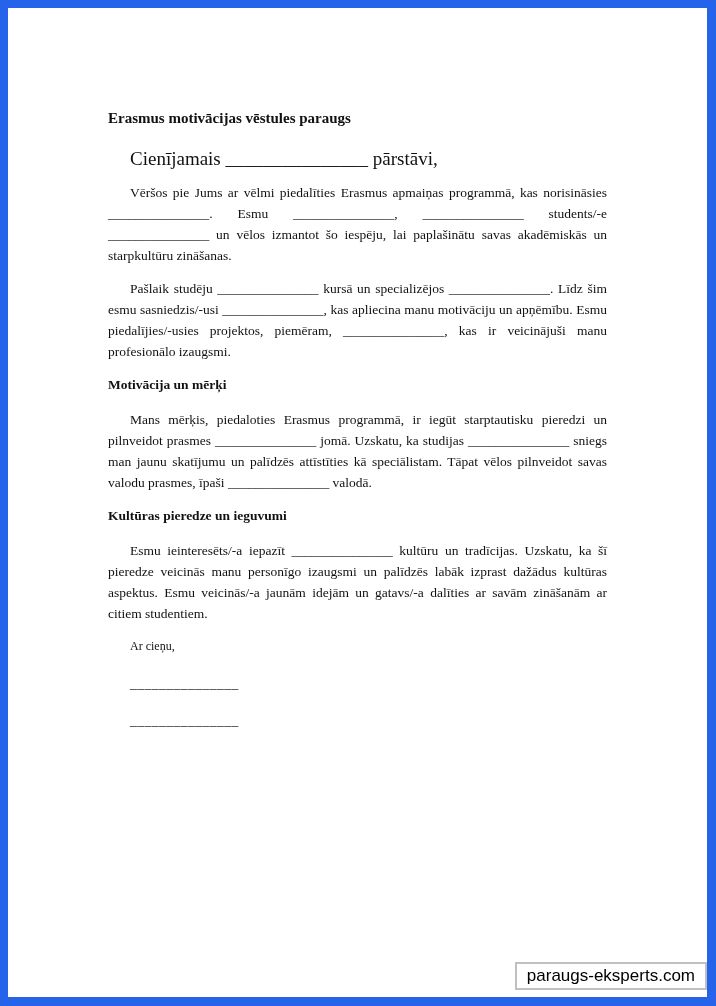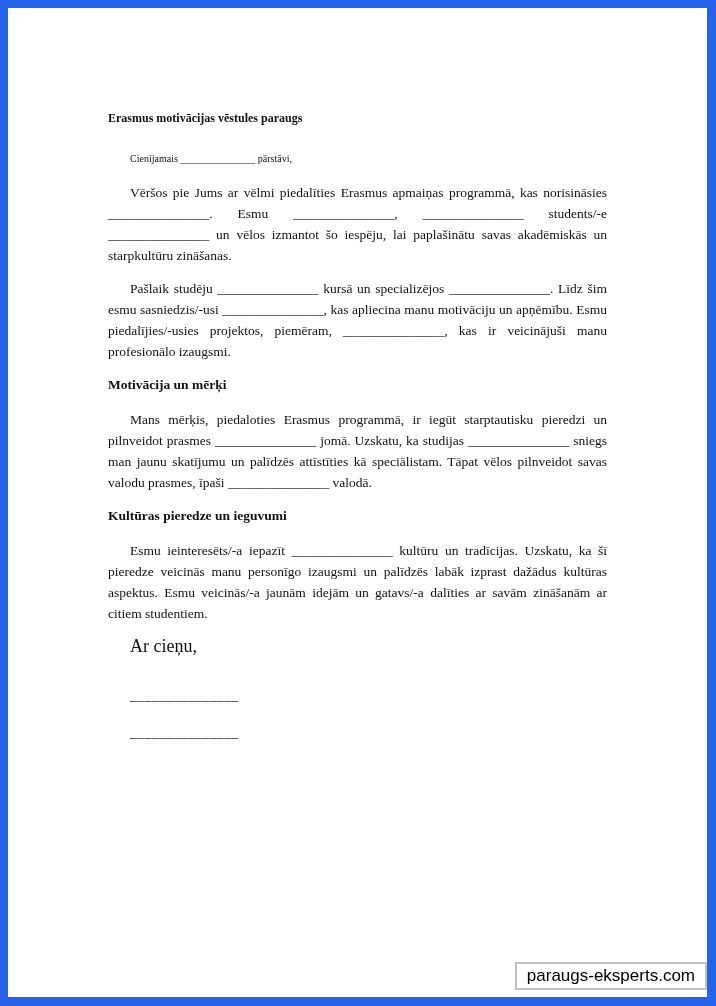--- a/index.html
+++ b/index.html
@@ -19,49 +19,49 @@
     width: 699px;
     height: 989px;
     background: #ffffff;
     overflow: hidden;
   }
   .content {
     padding: 100px 100px 0 100px;
     color: #111111;
   }
   .doc-title {
-    font-size: 12px;
+    font-size: 15px;
     line-height: 21px;
     font-weight: bold;
     margin: 0 0 19px 0;
   }
   .salutation {
-    font-size: 10px;
+    font-size: 19px;
     line-height: 21px;
     text-indent: 22px;
     margin: 0 0 13px 0;
   }
   .par {
     font-size: 13.5px;
     line-height: 21px;
     text-align: justify;
     text-indent: 22px;
     margin: 0 0 12px 0;
   }
   .section-heading {
     font-size: 13.5px;
     line-height: 21px;
     font-weight: bold;
     margin: 0 0 14px 0;
   }
   .closing {
-    font-size: 18px;
+    font-size: 12px;
     line-height: 21px;
     text-indent: 22px;
-    margin: 0 0 28px 0;
+    margin: 0 0 16px 0;
   }
   .sig-line {
     font-size: 13.5px;
     line-height: 21px;
     margin: 16px 0 14px 22px;
     color: #000000;
     letter-spacing: 0.5px;
   }
   .watermark {
     position: absolute;

